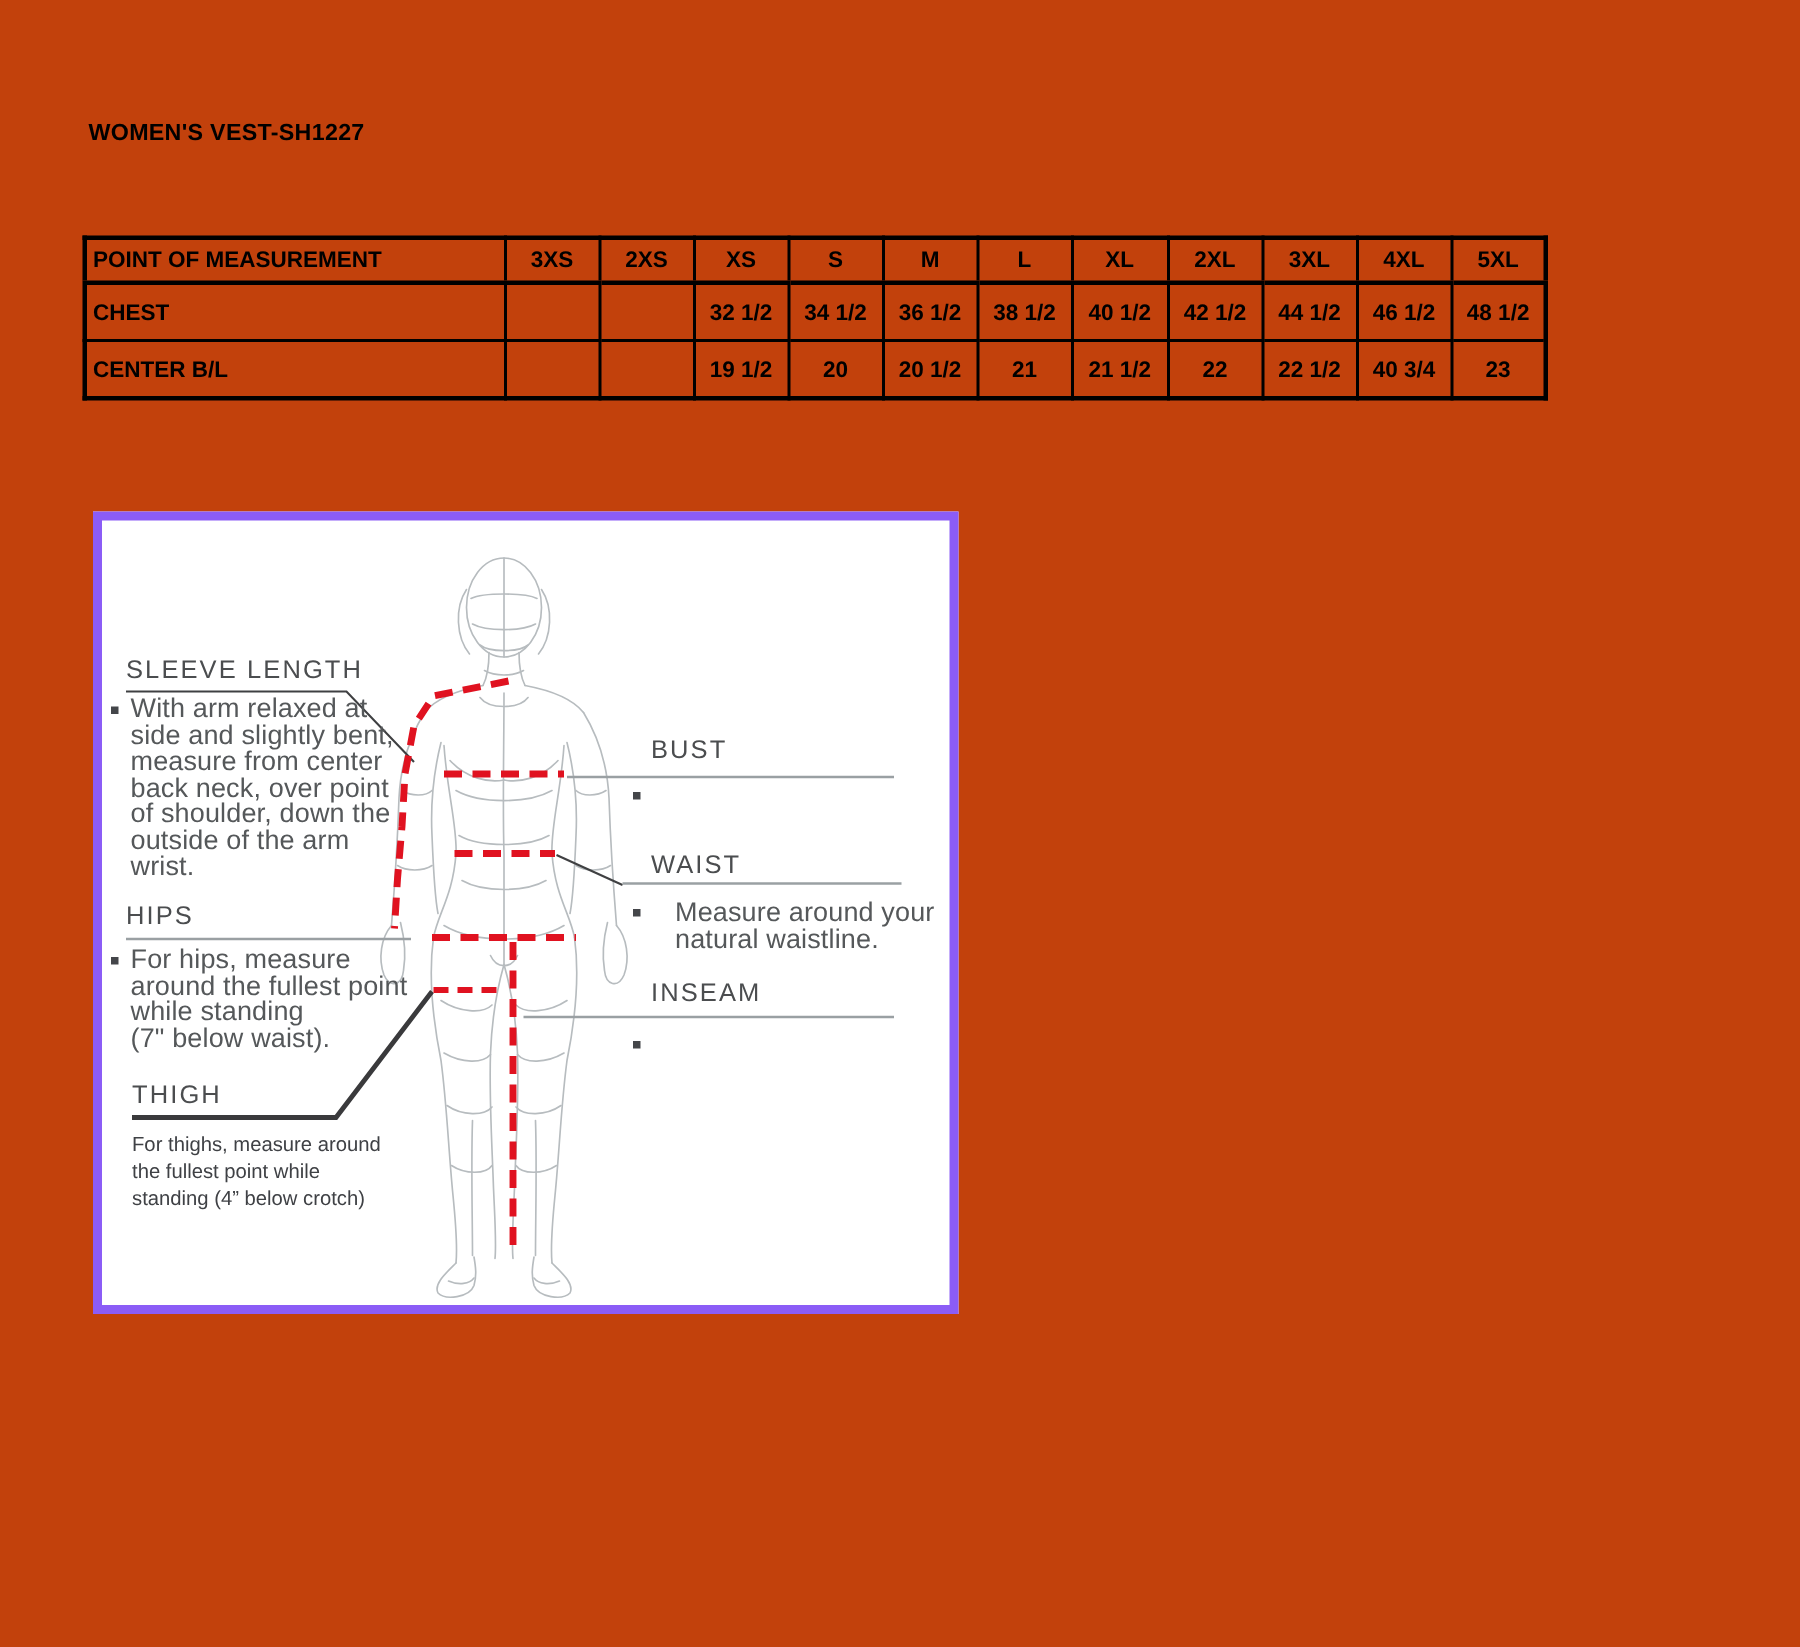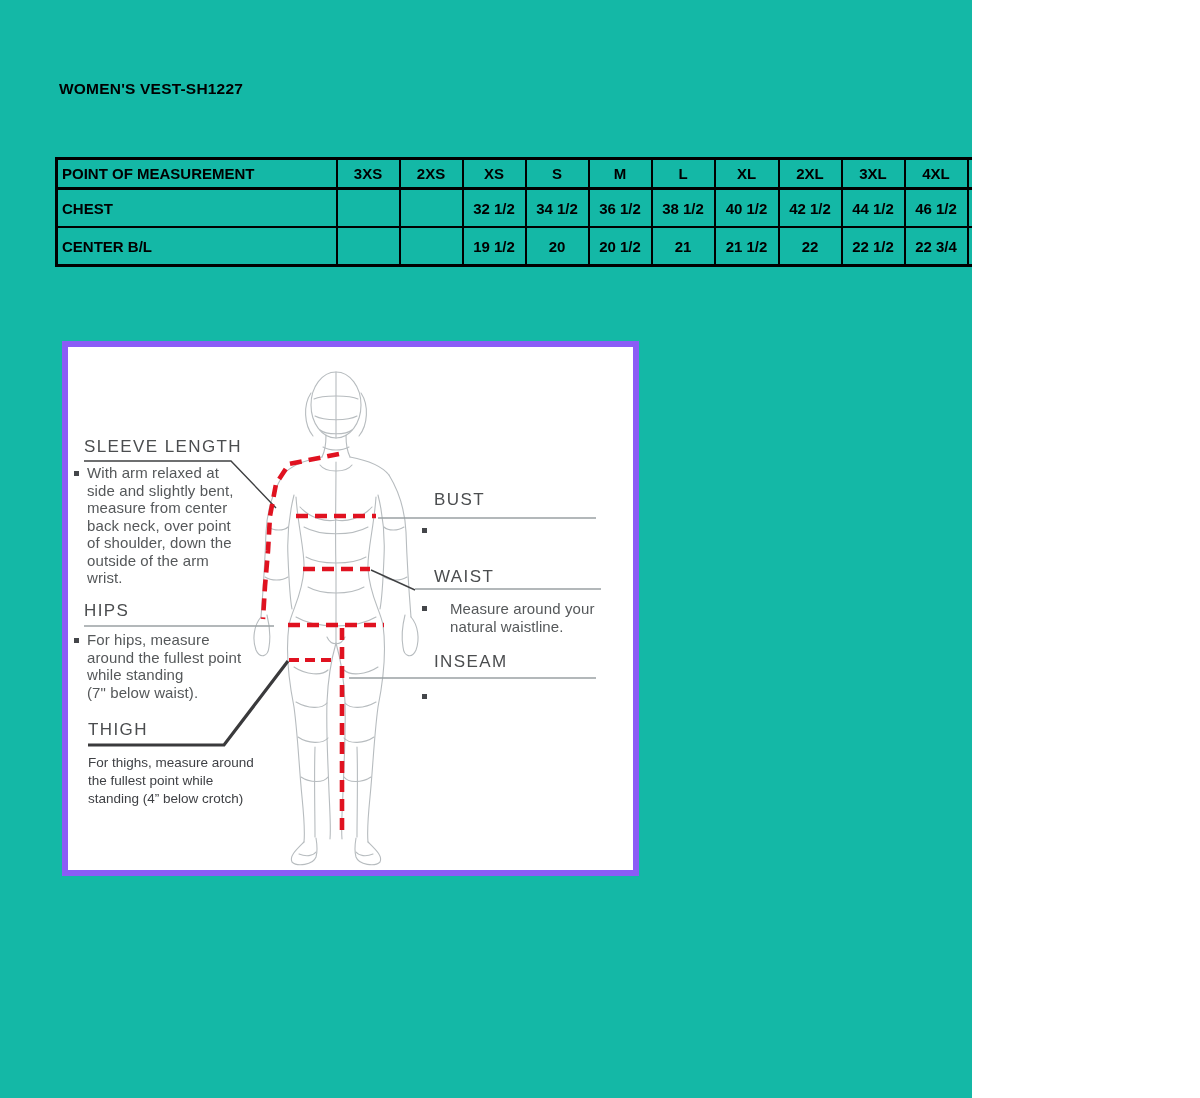--- a/index.html
+++ b/index.html
@@ -1,16 +1,16 @@
 <!DOCTYPE html>
 <html><head>
 <meta charset="utf-8">
 <style>
   html,body{margin:0;padding:0;background:#fff;}
-  .page{position:relative;width:972px;height:1098px;background:#14b8a6;
+  .page{position:relative;width:1200px;height:1098px;background:#c2410c;
         font-family:"Liberation Sans",sans-serif;overflow:hidden;}
 
   .doc-title{position:absolute;left:59px;top:80px;font-size:15.5px;font-weight:bold;
              color:#000;letter-spacing:0.2px;}
 
   table.size-table{position:absolute;left:55px;top:157px;width:977px;
                    border-collapse:collapse;table-layout:fixed;border:3px solid #000;}
   .size-table th,.size-table td{border:2px solid #000;font-size:15px;font-weight:bold;
                    color:#000;padding:0;text-align:center;vertical-align:middle;
                    overflow:hidden;white-space:nowrap;}
@@ -20,21 +20,21 @@
 
   .doc-note{position:absolute;left:59px;top:297px;font-size:15.5px;font-weight:bold;
             color:#000;white-space:nowrap;}
 
   .diagram{position:absolute;left:62px;top:341px;width:565px;height:523px;
            border:6px solid #8b5cf6;background:#fff;}
   .diagram svg{position:absolute;left:0;top:0;}
 
   .d-head{position:absolute;font-size:17px;letter-spacing:1.4px;color:#4b4d4f;
           white-space:nowrap;}
-  .d-text{position:absolute;font-size:15px;line-height:17.5px;color:#55585a;
+  .d-text{position:absolute;font-size:18px;line-height:17.5px;color:#55585a;
           white-space:pre-line;letter-spacing:0.1px;}
   .d-text.thigh{font-size:13.5px;line-height:18px;color:#3f4145;letter-spacing:0;}
   .bullet{position:absolute;width:5px;height:5px;background:#44464a;}
 </style>
 </head>
 <body>
 
 <div class="page">
 
   <div class="doc-title">WOMEN'S VEST-SH1227</div>
@@ -87,21 +87,21 @@
       <td class="lft">CENTER B/L</td>
       <td></td>
       <td></td>
       <td>19 1/2</td>
       <td>20</td>
       <td>20 1/2</td>
       <td>21</td>
       <td>21 1/2</td>
       <td>22</td>
       <td>22 1/2</td>
-      <td>22 3/4</td>
+      <td>40 3/4</td>
       <td>23</td>
     </tr>
   </tbody>
     </table>
 
 
   <div class="diagram">
 
     <svg width="565" height="523" viewBox="0 0 565 523">
 

